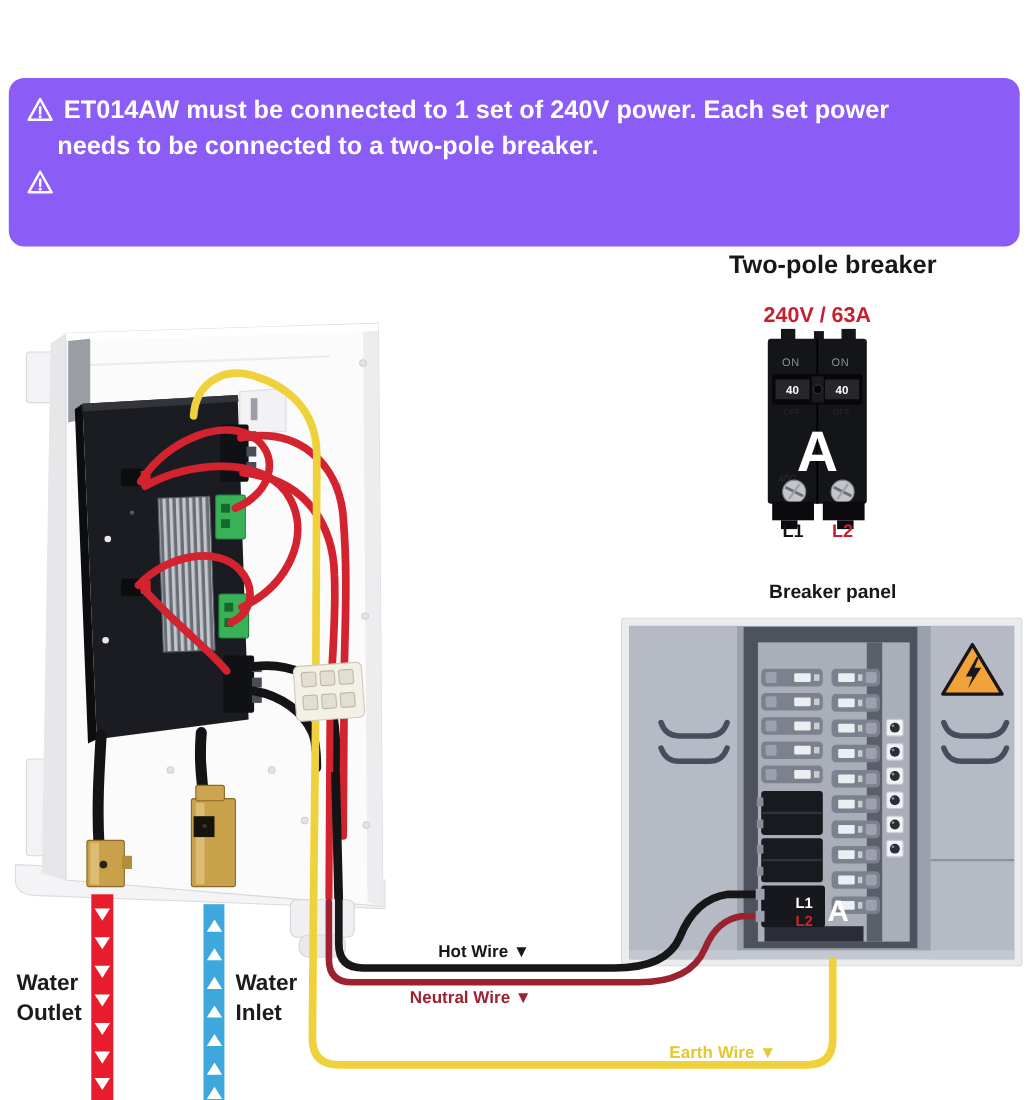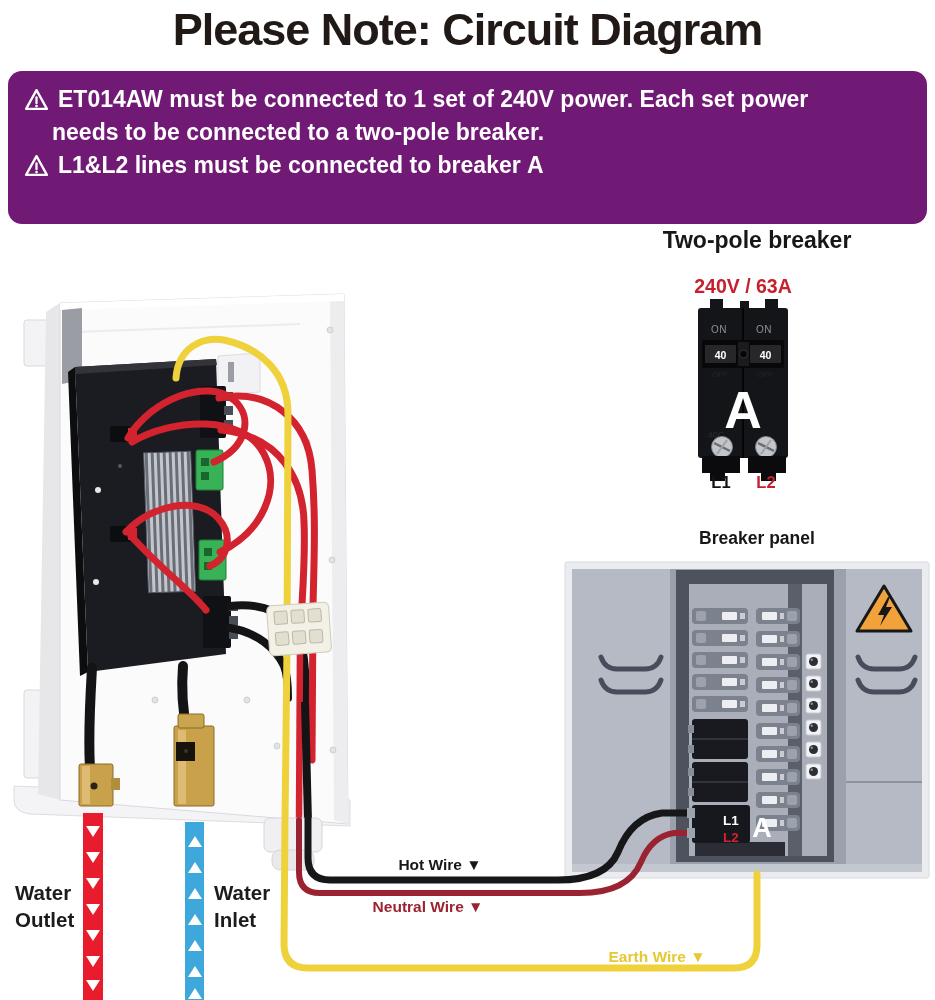--- a/index.html
+++ b/index.html
@@ -3,21 +3,21 @@
 <meta charset="utf-8">
 <style>
   html,body{margin:0;padding:0;background:#fff;}
   #stage{position:relative;width:935px;height:1000px;background:#fff;overflow:hidden;
          font-family:"Liberation Sans",sans-serif;}
   
   #title{position:absolute;left:0;right:0;top:0;margin:0;text-align:center;
          font-size:45px;font-weight:800;letter-spacing:-1px;color:#201916;line-height:60px;}
   
   #banner{position:absolute;left:8px;right:8px;top:71px;height:153px;border-radius:14px;
-          background:#701a75;box-sizing:border-box;padding:12px 16px;}
+          background:#8b5cf6;box-sizing:border-box;padding:12px 16px;}
   .b-row{display:flex;align-items:flex-start;gap:9px;color:#fff;font-size:23px;
          font-weight:600;line-height:33px;}
   .b-row p{margin:0;}
   .b-row b{font-weight:800;}
   .b-icon{width:25px;height:25px;flex:0 0 25px;margin-top:4px;}
   .b-cont{margin-left:28px;}
   svg{display:block;}
   #diagram{position:absolute;left:0;top:0;}
   #diagram text{font-family:"Liberation Sans",sans-serif;}
 </style>
@@ -290,37 +290,35 @@
 
     <text x="440" y="870" text-anchor="middle" font-size="15.5" font-weight="700" fill="#17171a">Hot Wire ▼</text>
     <text x="428" y="912" text-anchor="middle" font-size="15.5" font-weight="700" fill="#9b2331">Neutral Wire ▼</text>
     <text x="657" y="962" text-anchor="middle" font-size="15.5" font-weight="700" fill="#e5c832">Earth Wire ▼</text>
     <text x="15" y="900" font-size="20.5" font-weight="600" fill="#1c1c1e">Water</text>
     <text x="15" y="927" font-size="20.5" font-weight="600" fill="#1c1c1e">Outlet</text>
     <text x="214" y="900" font-size="20.5" font-weight="600" fill="#1c1c1e">Water</text>
     <text x="214" y="927" font-size="20.5" font-weight="600" fill="#1c1c1e">Inlet</text>
   </svg>
 
-  <h1 id="title">Please Note: Circuit Diagram</h1>
 
   <div id="banner">
     <div class="b-row">
       <svg class="b-icon" viewBox="0 0 24 24">
         <path d="M12,3 L22,21 L2,21 Z" fill="none" stroke="#fff" stroke-width="2.2" stroke-linejoin="round"></path>
         <line x1="12" y1="10" x2="12" y2="15.5" stroke="#fff" stroke-width="2.2" stroke-linecap="round"></line>
         <circle cx="12" cy="18.3" r="1.3" fill="#fff"></circle>
       </svg>
       <p><b>ET014AW</b><span> must be connected to </span><b>1 set of 240V</b><span> power. Each set power</span></p>
     </div>
     <div class="b-row b-cont">
       <p>needs to be connected to a two-pole breaker.</p>
     </div>
     <div class="b-row">
       <svg class="b-icon" viewBox="0 0 24 24">
         <path d="M12,3 L22,21 L2,21 Z" fill="none" stroke="#fff" stroke-width="2.2" stroke-linejoin="round"></path>
         <line x1="12" y1="10" x2="12" y2="15.5" stroke="#fff" stroke-width="2.2" stroke-linecap="round"></line>
         <circle cx="12" cy="18.3" r="1.3" fill="#fff"></circle>
       </svg>
-      <p><span>L1&amp;L2 lines must be connected to breaker </span><b>A</b></p>
     </div>
   </div>
 
 </div>
 
 </body></html>

